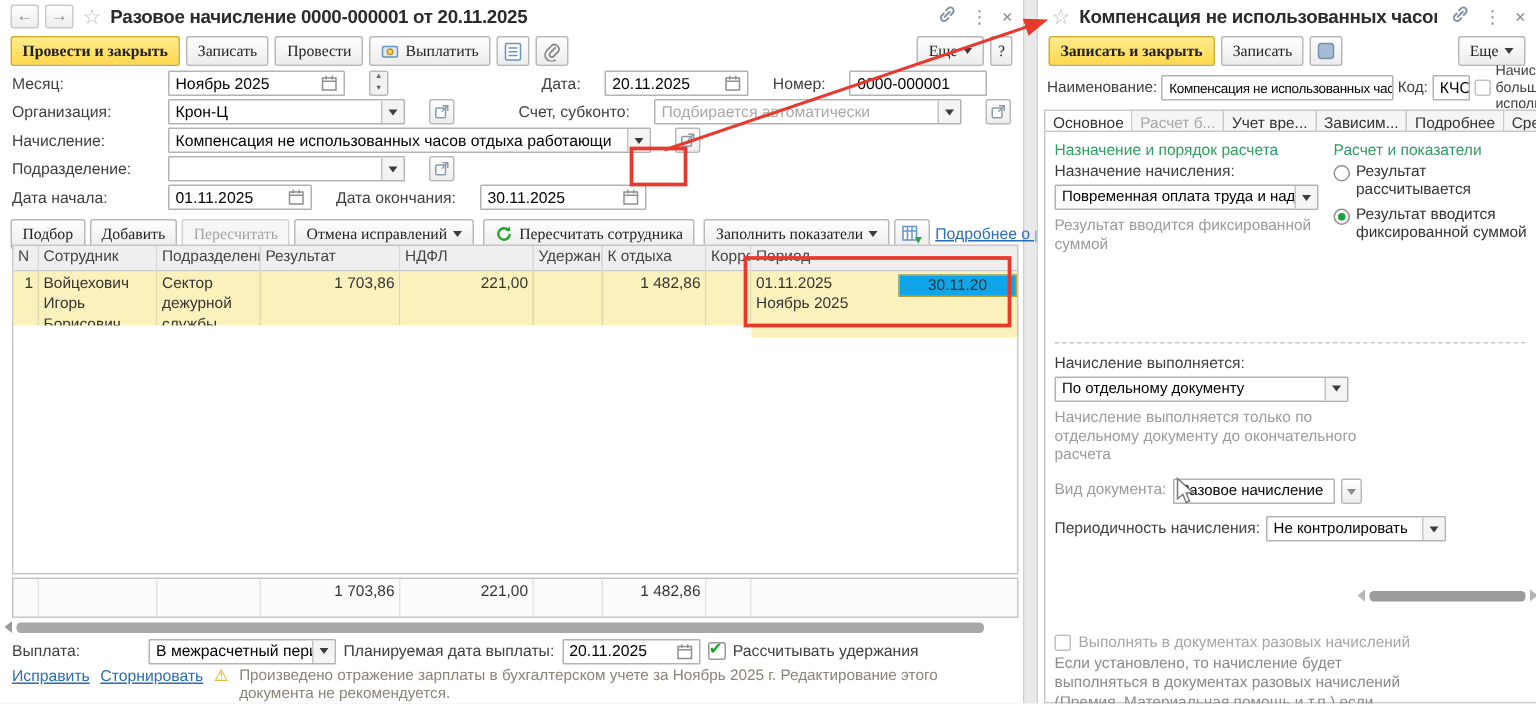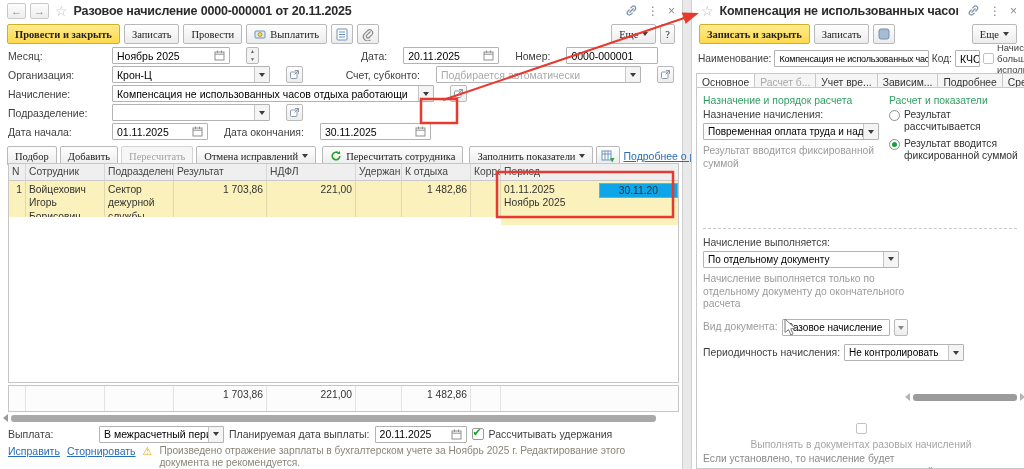--- a/index.html
+++ b/index.html
@@ -99,21 +99,21 @@
   .hint { color:#9b9b9b; font-size:10.3px; line-height:1.25; }
   .cols { display:flex; }
   .col-l { width:180px; flex:none; }
   .col-r { padding-left:6px; width:146px; }
   .radio-row { display:flex; align-items:flex-start; gap:4px; margin-bottom:4px; }
   .radio { width:11px; height:11px; border:1px solid #8f8f8f; border-radius:50%; background:#fff; flex:none; margin-top:1px; }
   .radio.sel::after { content:""; display:block; width:5px; height:5px; border-radius:50%; background:#15a13c; margin:2px; }
   .rlabel { font-size:10.3px; color:#333; line-height:1.2; }
   .dashes { border-top:1px dashed #c9c9c9; margin:57px 2px 8px 0; }
   .sect-lbl { font-size:10.4px; color:#3f3f3f; margin-bottom:3px; }
-  .cbrow { display:flex; align-items:center; gap:5px; margin-bottom:3px;flex-direction:column; }
+  .cbrow { display:flex; align-items:center; gap:5px; margin-bottom:3px; }
   .cbrow .t { font-size:10.3px; color:#a6a6a6; }
   .float-scroll { position:absolute; left:208px; top:305px; width:122px; display:flex; align-items:center; gap:3px; }
   .float-scroll .sthumb { background:#9b9b9b; }
 
   
   #overlay { position:absolute; left:0; top:0; width:1024px; height:469px; pointer-events:none; z-index:60; }
   #cursor { position:absolute; left:784px; top:318px; z-index:70; pointer-events:none; }
 </style>
 </head>
 <body>

